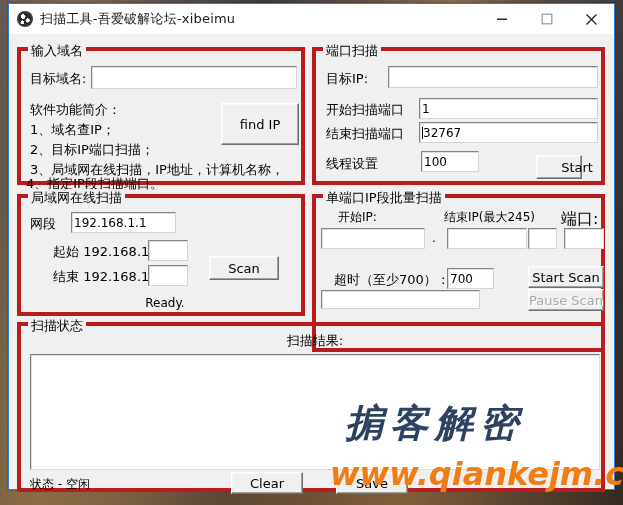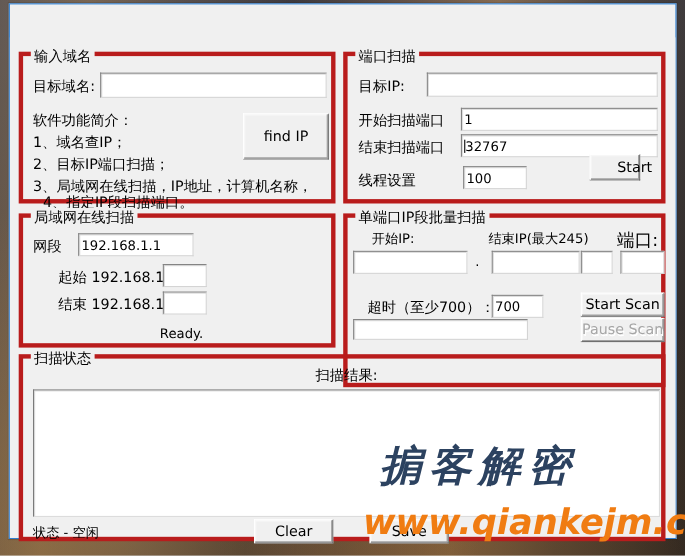--- a/index.html
+++ b/index.html
@@ -213,34 +213,55 @@
     pointer-events: none;
   }
 </style>
 </head>
 <body>
 
 <div id="desktop"></div>
 
 <div id="window">
 
+  <div id="titlebar">
+    <div id="title-icon"></div>
+    <div id="title-text">扫描工具-吾爱破解论坛-xibeimu</div>
+    <div id="win-controls">
+      <div class="win-btn">
+        <svg width="12" height="12" viewBox="0 0 12 12">
+          <rect x="1" y="5.5" width="10" height="1.4" fill="#222"></rect>
+        </svg>
+      </div>
+      <div class="win-btn">
+        <svg width="12" height="12" viewBox="0 0 12 12">
+          <rect x="1.2" y="1.2" width="9.6" height="9.6" fill="none" stroke="#9a9a9a" stroke-width="1.2"></rect>
+        </svg>
+      </div>
+      <div class="win-btn">
+        <svg width="13" height="13" viewBox="0 0 13 13">
+          <path d="M1.5 1.5 L11.5 11.5 M11.5 1.5 L1.5 11.5" stroke="#222" stroke-width="1.3"></path>
+        </svg>
+      </div>
+    </div>
+  </div>
 
   <div id="client">
 
     <div class="group" style="left:8px; top:13px; width:288px; height:138px;">
       <div class="legend">输入域名</div>
 
       <div class="lbl" style="left:9px; top:19px;">目标域名:</div>
       <div class="field" style="left:70px; top:15px; width:206px; height:23px;"></div>
 
       <div class="lbl" style="left:9px; top:50px;">软件功能简介：</div>
       <div class="lbl" style="left:9px; top:70px;">1、域名查IP；</div>
       <div class="lbl" style="left:9px; top:90px;">2、目标IP端口扫描；</div>
       <div class="lbl" style="left:9px; top:110px;">3、局域网在线扫描，IP地址，计算机名称，</div>
-      <div class="lbl" style="left:18px; top:124px;">4、指定IP段扫描端口。</div>
+      <div class="lbl" style="left:5px; top:124px;">4、指定IP段扫描端口。</div>
 
       <div class="btn" style="left:200px; top:52px; width:78px; height:42px;">find IP</div>
     </div>
 
     <div class="group" style="left:303px; top:13px; width:293px; height:138px;">
       <div class="legend">端口扫描</div>
 
       <div class="lbl" style="left:10px; top:19px;">目标IP:</div>
       <div class="field" style="left:72px; top:15px; width:210px; height:22px;"></div>
 
@@ -249,35 +270,36 @@
 
       <div class="lbl" style="left:10px; top:74px;">结束扫描端口</div>
       <div class="field" style="left:103px; top:71px; width:179px; height:21px;">
         <span class="caret"></span>
           <span>32767</span>
       </div>
 
       <div class="lbl" style="left:10px; top:104px;">线程设置</div>
       <div class="field" style="left:105px; top:100px; width:58px; height:21px;">100</div>
 
-      <div class="btn" style="left:220px; top:89px; width:46px; height:24px;padding-left:36px;">Start</div>
+      <div class="btn" style="left:220px; top:104px; width:46px; height:24px;padding-left:36px;">Start</div>
     </div>
 
     <div class="group" style="left:8px; top:160px; width:288px; height:122px;">
       <div class="legend">局域网在线扫描</div>
 
       <div class="lbl" style="left:9px; top:17px;">网段</div>
       <div class="field" style="left:50px; top:14px; width:105px; height:21px;">192.168.1.1</div>
 
       <div class="lbl" style="left:32px; top:45px;">起始 192.168.1.</div>
       <div class="field" style="left:127px; top:42px; width:40px; height:21px;"></div>
 
       <div class="lbl" style="left:32px; top:70px;">结束 192.168.1.</div>
       <div class="field" style="left:127px; top:67px; width:40px; height:21px;"></div>
 
+      <div class="btn" style="left:188px; top:58px; width:70px; height:24px;">Scan</div>
 
       <div class="static-center" style="left:0; top:98px; width:288px;">Ready.</div>
     </div>
 
     <div class="group" style="left:303px; top:160px; width:293px; height:158px;">
       <div class="legend">单端口IP段批量扫描</div>
 
       <div class="lbl" style="left:22px; top:11px; font-size:12px;">开始IP:</div>
       <div class="lbl" style="left:128px; top:11px; font-size:12px;">结束IP(最大245)</div>
       <div class="lbl" style="left:245px; top:11px; font-size:16px;">端口:</div>

